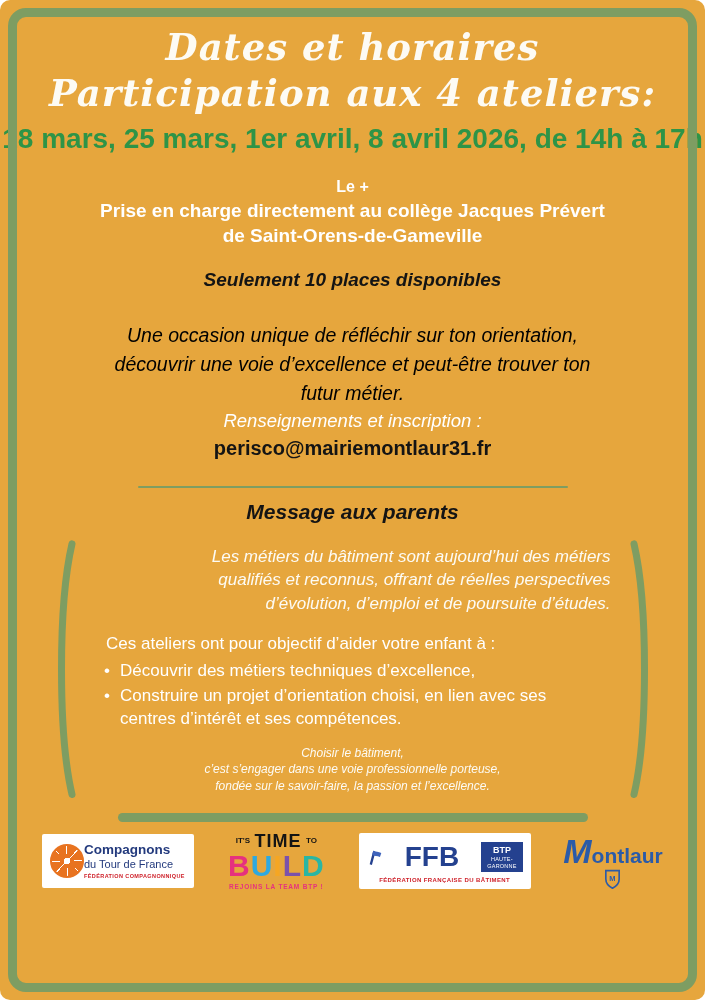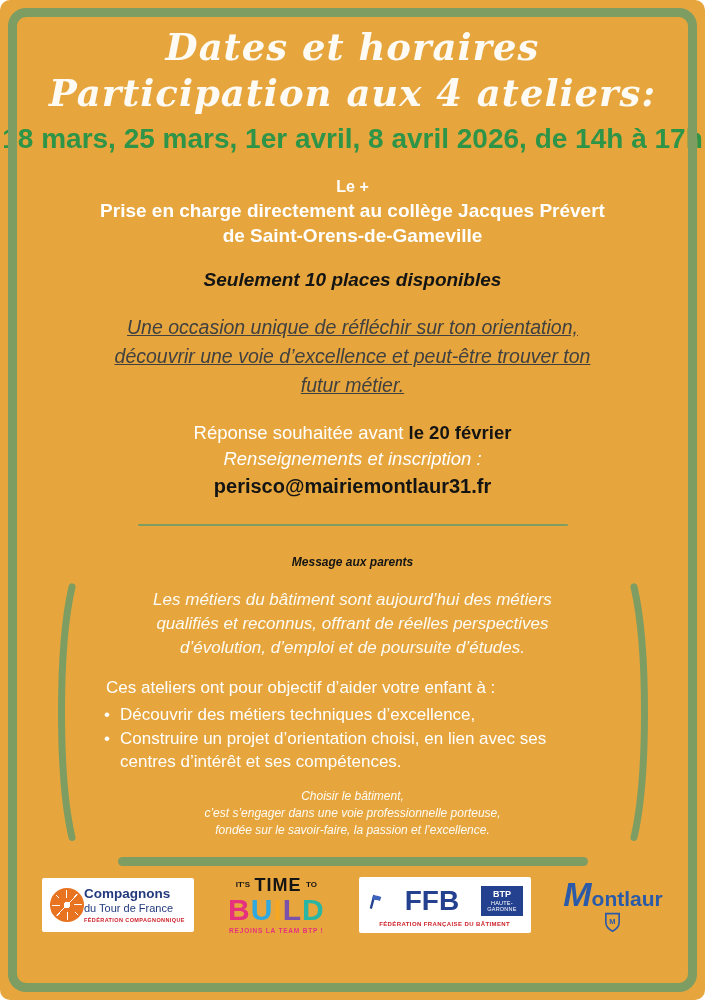--- a/index.html
+++ b/index.html
@@ -14,39 +14,39 @@
 
   .title { color:#FDFBF4; font-family:"DejaVu Serif", serif; font-style:italic; font-weight:bold; }
   .title-line { font-size:37px; line-height:1.25; letter-spacing:1px; }
 
   .dates { margin-top:4px; color:#2E9447; font-weight:bold; font-size:28px; line-height:1.3; }
 
   .plus { margin-top:20px; color:#FFFFFF; font-weight:bold; font-size:16px; line-height:1.3; }
   .location { color:#FFFFFF; font-weight:bold; font-size:19px; line-height:1.35; }
   .places { margin-top:18px; color:#141414; font-weight:bold; font-style:italic; font-size:19px; line-height:1.35; }
 
-  .pitch { margin-top:20px; color:#404040; font-style:italic; font-size:19.5px; line-height:1.5;text-decoration:underline; }
+  .pitch { margin-top:28px; color:#000000; font-style:italic; font-size:19.5px; line-height:1.5; }
 
   .response { margin-top:20px; font-size:18.5px; line-height:1.4; }
   .resp-prefix { color:#FFFFFF; }
   .resp-date { color:#141414; font-weight:bold; }
   .contact { color:#FFFFFF; font-style:italic; font-size:18.5px; line-height:1.4; }
   .email { color:#141414; font-weight:bold; font-size:20px; line-height:1.4; }
 
   .divider { margin:24px auto 0; width:430px; height:2px; background:#7E9D62; border-radius:2px; }
 
-  .parents-heading { margin-top:28px; color:#141414; font-weight:bold; font-style:italic; font-size:12px; line-height:1.35; }
+  .parents-heading { margin-top:10px; color:#141414; font-weight:bold; font-style:italic; font-size:21px; line-height:1.35; }
 
   .parents-block { position:relative; margin:12px auto 0; width:600px; padding:6px 42px 4px; }
   .brace { position:absolute; top:0; bottom:0; width:24px; height:100%; }
   .brace path { fill:none; stroke:#7E9D62; stroke-width:7; stroke-linecap:round; vector-effect:non-scaling-stroke; }
   .brace-left { left:0; }
   .brace-right { right:0; }
 
-  .intro { color:#FDFBF4; font-style:italic; font-size:17px; line-height:1.4; }
+  .intro { color:#FDFBF4; font-style:italic; font-size:17px; line-height:1.4;text-align:right; }
 
   .objectives { width:505px; margin:16px auto 0; text-align:left; }
   .objective { color:#FFFFFF; font-size:17px; line-height:1.4; padding-left:6px; }
   .bullets { list-style:none; margin-top:4px; }
   .bullets li { position:relative; color:#FFFFFF; font-size:17px; line-height:1.35; padding-left:20px; margin-top:2px; }
   .bullets li::before { content:"\2022"; position:absolute; left:4px; top:0; color:#FFFFFF; }
 
   .closing { margin-top:14px; color:#FDFBF4; font-style:italic; font-size:12px; line-height:1.4; }
 
   .thick-bar { margin:14px auto 0; width:470px; height:9px; background:#7E9D62; border-radius:6px; }
@@ -102,21 +102,20 @@
 
     <div class="plus">Le +</div>
     <div class="location pre">Prise en charge directement au collège Jacques Prévert
 de Saint-Orens-de-Gameville</div>
     <div class="places">Seulement 10 places disponibles</div>
 
     <div class="pitch pre">Une occasion unique de réfléchir sur ton orientation,
 découvrir une voie d’excellence et peut-être trouver ton
 futur métier.</div>
 
-    <div class="response"><span class="resp-prefix">Réponse souhaitée avant </span><span class="resp-date">le 20 février</span></div>
     <div class="contact">Renseignements et inscription :</div>
     <div class="email">perisco@mairiemontlaur31.fr</div>
 
     <div class="divider"></div>
 
     <div class="parents-heading">Message aux parents</div>
 
     <div class="parents-block">
       <svg class="brace brace-left" viewBox="0 0 24 320" preserveAspectRatio="none" aria-hidden="true">
           <path d="M19 6 C 5 80, 5 240, 19 314"></path>

